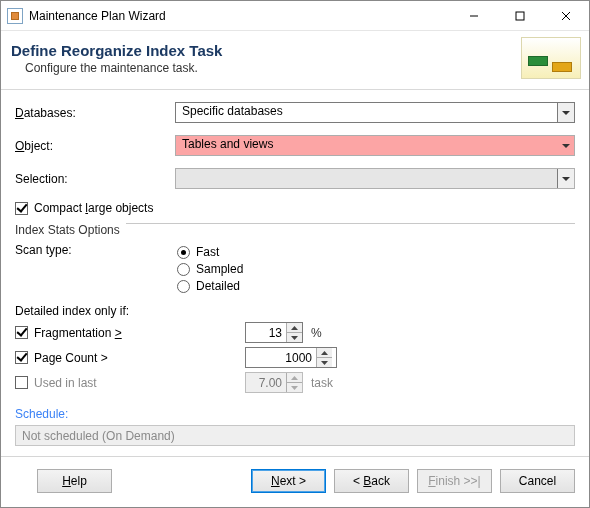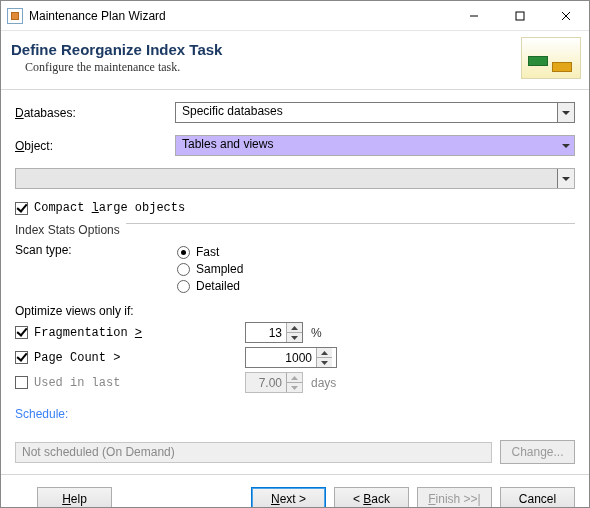--- a/index.html
+++ b/index.html
@@ -43,21 +43,21 @@
     background:#fff;
     border-bottom:1px solid #d9d9d9;
     display:flex; align-items:center;
     padding:6px 8px 10px 10px;
     position:relative;
   }
   .header h1 {
     margin:0; font-size:15px; font-weight:bold; color:#1c3a63;
   }
   .header .sub {
-    margin:2px 0 0 14px; color:#333;font-family:Liberation Serif, serif;
+    margin:2px 0 0 14px; color:#333;
   }
   .header-graphic {
     width:60px; height:42px; margin-left:auto;
     background: linear-gradient(#fff,#f7efb8);
     border:1px solid #dcd7ae;
     position:relative; overflow:hidden;
   }
   .header-graphic::before{
     content:""; position:absolute; left:6px; top:18px; width:18px; height:8px;
     background:#2a8d3a; border:1px solid #1e6a2b;
@@ -79,24 +79,24 @@
     display:flex; align-items:center; padding:0 18px 4px 6px;
     position:relative;
   }
   .combo.disabled { background:#e6e6e6; border-color:#b0b0b0; color:#000; }
   .combo .arrow {
     position:absolute; right:0; top:0; height:100%; width:17px;
     border-left:1px solid #7a7a7a;
     display:flex; align-items:center; justify-content:center;
     background:#efefef;
   }
-  .combo.flat { border:1px solid #adadad; background:#c4b5fd; }
+  .combo.flat { border:1px solid #adadad; background:#fca5a5; }
   .combo.flat .arrow { border-left:none; background:transparent; }
 
-  .checkbox-row { display:flex; align-items:center; margin:6px 0; gap:6px;font-family:Liberation Mono, monospace; }
+  .checkbox-row { display:flex; align-items:center; margin:6px 0; gap:6px; }
   .cb {
     width:13px; height:13px; border:1px solid #626262; background:#fff;
     display:inline-flex; align-items:center; justify-content:center;
   }
   .cb.checked::after{
     content:""; display:block; width:8px; height:4px;
     border-left:2px solid #000; border-bottom:2px solid #000;
     transform: rotate(-50deg); margin-top:-3px;
   }
 
@@ -128,21 +128,21 @@
   .opt-row .checkbox-row{ width:230px; margin:0; }
   .opt-row .unit { margin-left:8px; color:#333; }
   .opt-row.disabled .unit, .opt-row.disabled .checkbox-row span { color:#888; }
 
   .schedule {
     margin-top:14px;
     display:flex; align-items:center; gap:8px;
     color:#3b82f6;
   }
   .schedule-row2{
-    display:flex; align-items:center; gap:8px; margin-top:19px;justify-content:space-between;
+    display:flex; align-items:center; gap:8px; margin-top:4px;justify-content:space-between;
   }
   .schedule-row2 .sched-field{
     flex:1; height:21px; background:#efefef; border:1px solid #c6c6c6;
     color:#8a8a8a; padding:0 6px; display:flex; align-items:center;
   }
 
   .btn {
     height:24px; min-width:75px; padding:0 10px;
     background: linear-gradient(#f3f3f3,#e3e3e3);
     border:1px solid #adadad;
@@ -220,20 +220,21 @@
       <div class="combo flat">
         <span>Tables and views</span>
         <span class="arrow">
             <span class="caret-down"></span>
           </span>
       </div>
     </div>
   </div>
 
   <div class="row">
+    <div class="lbl">Selection:</div>
     <div class="field">
       <div class="combo disabled">
         <span></span>
         <span class="arrow">
             <span class="caret-down"></span>
           </span>
       </div>
     </div>
   </div>
 
@@ -260,21 +261,21 @@
         <span class="radio"></span>
         <span>Sampled</span>
       </div>
       <div class="radio-row">
         <span class="radio"></span>
         <span>Detailed</span>
       </div>
     </div>
   </div>
 
-  <div style="margin-top:8px;">Optimize views only if:</div>
+  <div style="margin-top:8px;">Detailed index only if:</div>
 
   <div class="opt-row">
     <div class="checkbox-row">
       <span class="cb checked"></span>
       <span>
         <span>Fragmentation </span><span class="und">&gt;</span>
       </span>
     </div>
     <div class="spinner">
       <span class="val">13</span>
@@ -329,31 +330,28 @@
               <polygon points="3.5,0 7,4 0,4" fill="#aaa"></polygon>
             </svg>
           </div>
         <div>
             <svg width="7" height="4">
               <polygon points="0,0 7,0 3.5,4" fill="#aaa"></polygon>
             </svg>
           </div>
       </span>
     </div>
-    <span class="unit">days</span>
+    <span class="unit">task</span>
   </div>
 
   <div class="schedule">Schedule:</div>
   <div class="schedule-row2">
     <div class="sched-field">
       <span>Not scheduled (On Demand)</span>
     </div>
-    <div class="btn disabled">
-      <span>Change...</span>
-    </div>
   </div>
 
   <div class="sep"></div>
 </div>
 
 <div class="footer">
   <div class="btn">
     <span><span class="und">H</span><span>elp</span></span>
   </div>
   <span class="spacer"></span>

